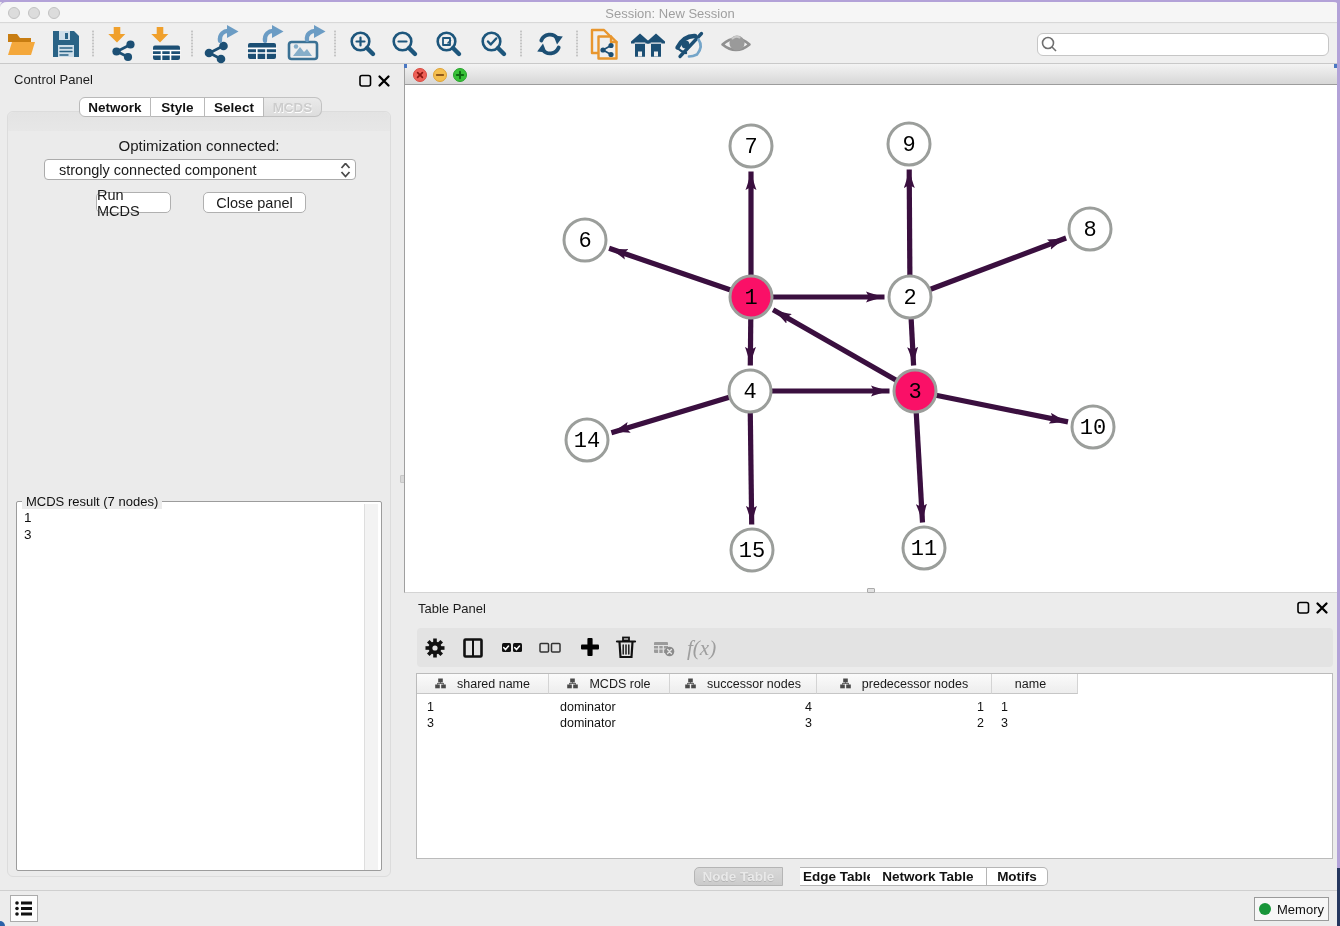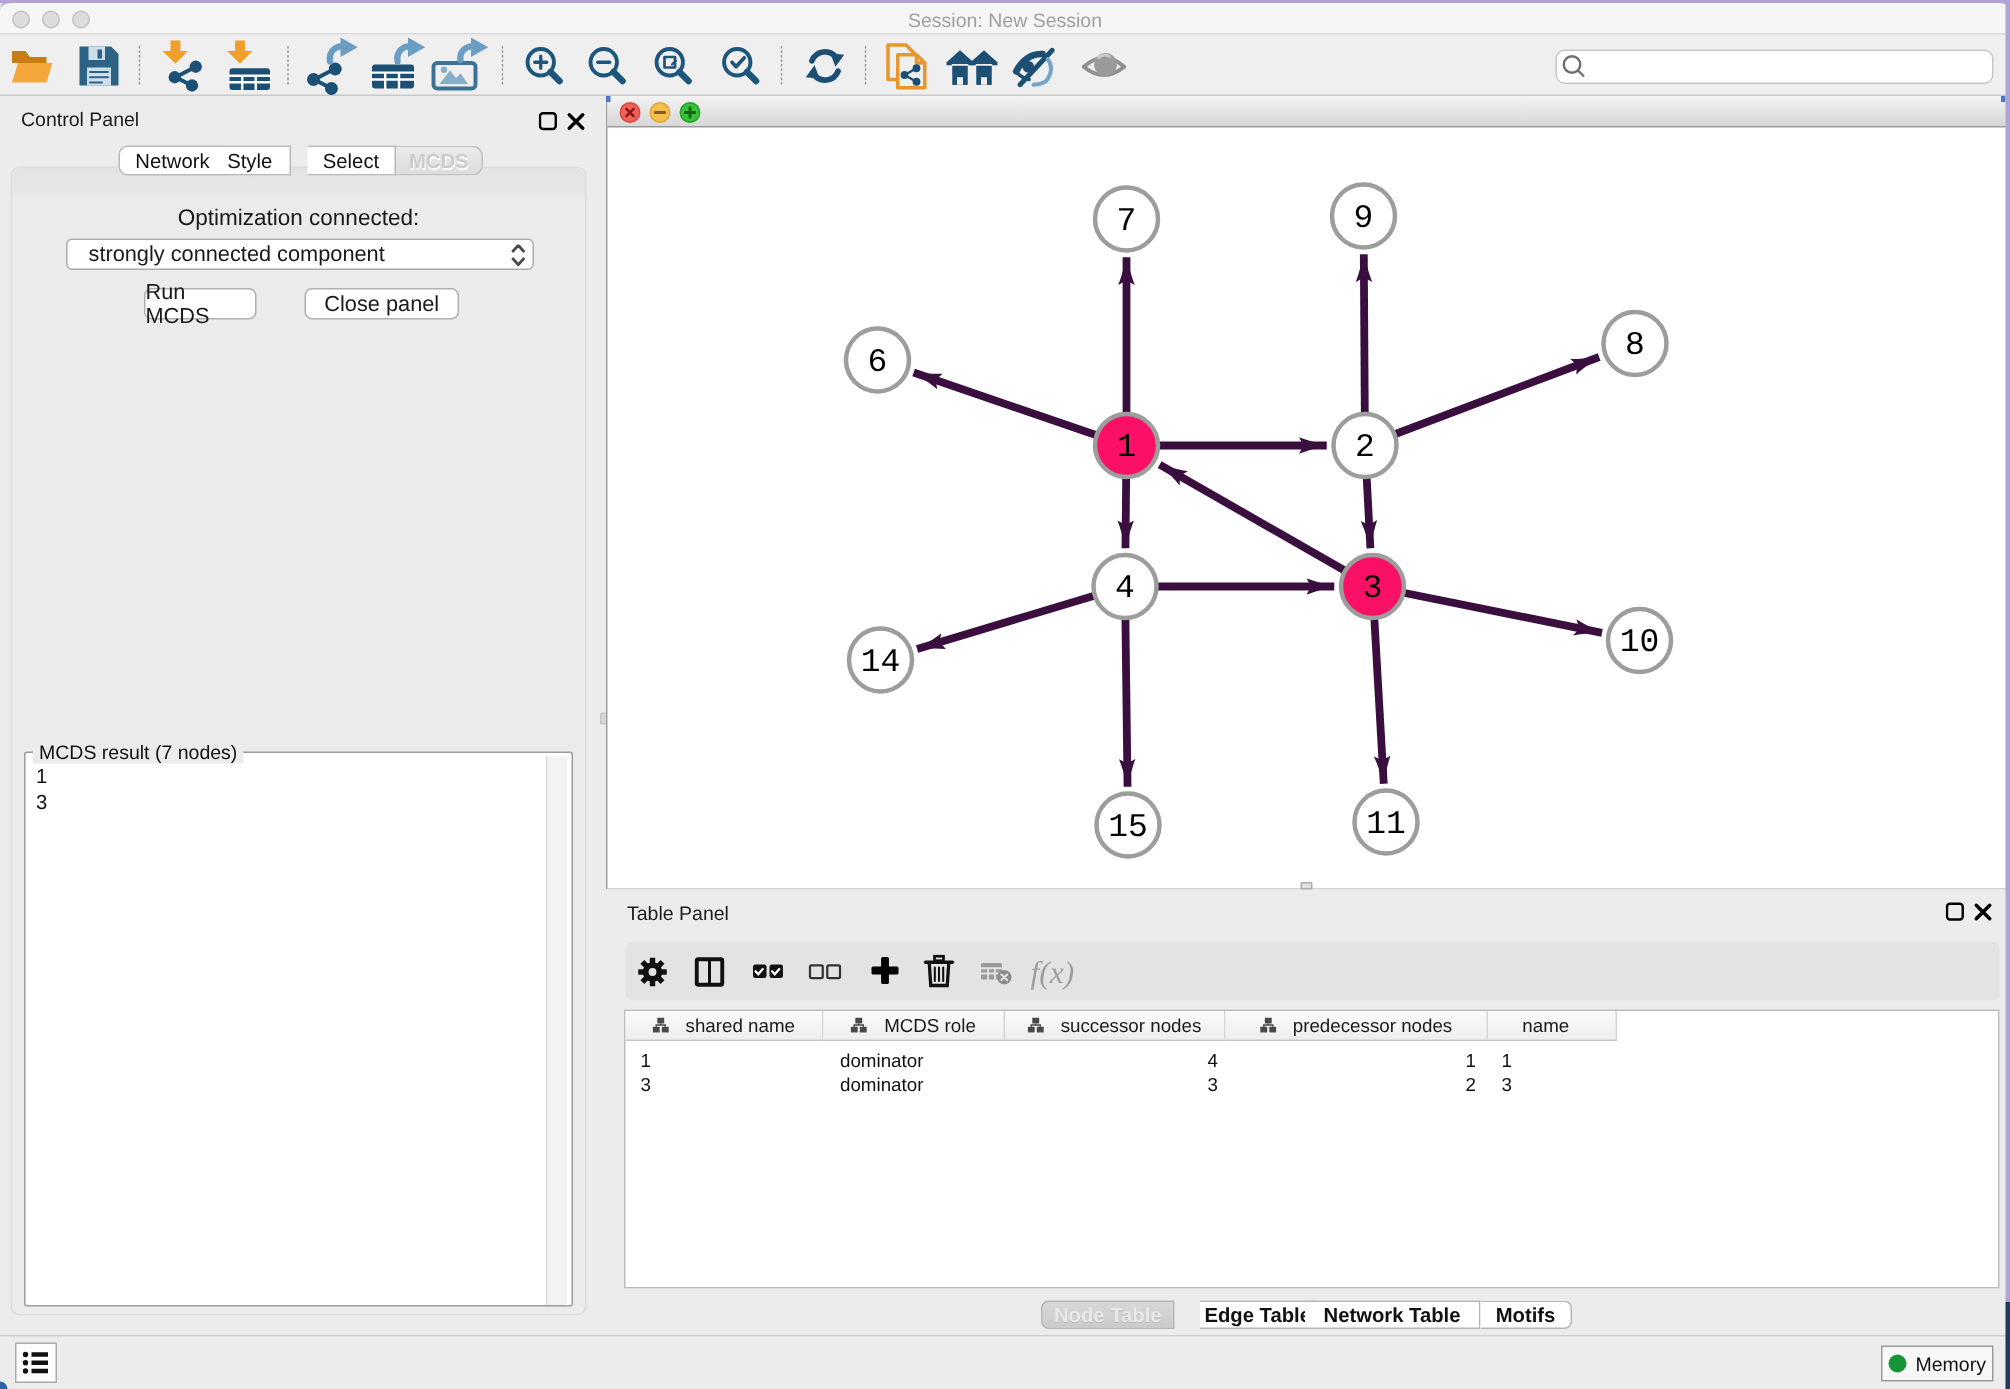--- a/index.html
+++ b/index.html
@@ -14,21 +14,21 @@
 #titlebar{left:0;top:0;width:1340px;height:23px;background:#f6f6f6;border-bottom:1px solid #d8d8d8;border-radius:7px 7px 0 0;border-top:2px solid #b3a2d8}
 .tl{position:absolute;top:7px;width:12px;height:12px;border-radius:50%;background:#dcdcdc;border:1px solid #c2c2c2}
 #title-text{left:0;top:6px;width:1340px;text-align:center;font-size:13px;color:#9f9f9f}
 
 #toolbar{left:0;top:24px;width:1337px;height:40px;background:#efefef;border-bottom:1px solid #c9c9c9}
 #searchbox{left:1037px;top:33px;width:292px;height:23px;background:#fff;border:1px solid #c6c6c6;border-radius:6px}
 
 #cp-title{left:14px;top:72px;font-size:13px;color:#1c1c1c}
 #cp-body{left:7px;top:111px;width:384px;height:766px;background:#ebebeb;border:1px solid #dcdcdc;border-radius:6px}
 #cp-band{left:8px;top:112px;width:382px;height:19px;background:linear-gradient(#e3e3e3,#e7e7e7);border-radius:6px 6px 0 0}
-.cptab{position:absolute;top:97px;height:20px;font-size:13.5px;font-weight:400;color:#111;background:#fff;border:1px solid #b9b9b9;display:flex;align-items:center;justify-content:center}
+.cptab{position:absolute;top:97px;height:20px;font-size:13.5px;font-weight:700;color:#111;background:#fff;border:1px solid #b9b9b9;display:flex;align-items:center;justify-content:center}
 #tab-mcds{background:linear-gradient(#eaeaea,#dddddd);color:#cccccc;text-shadow:0.5px 1px 0 #ffffff;border-radius:0 7px 7px 0;font-weight:700;border-color:#c2c2c2}
 #opt-label{left:0;top:137px;width:398px;text-align:center;font-size:15px;color:#1a1a1a}
 #dropdown{left:44px;top:159px;width:312px;height:21px;background:#fff;border:1px solid #ababab;border-radius:4px;font-size:14.5px;color:#1a1a1a;line-height:20px;padding-left:14px}
 .btn{position:absolute;top:192px;height:21px;background:#fff;border:1px solid #b0b0b0;border-radius:5px;font-size:14.5px;color:#1a1a1a;display:flex;align-items:center;justify-content:center}
 #mcds-group{left:16px;top:501px;width:366px;height:370px;border:1px solid #9c9c9c;border-radius:2px;background:#fff}
 #mcds-label{left:22px;top:494px;font-size:13px;color:#111;background:#ebebeb;padding:0 4px}
 #mcds-scroll{right:3px;top:2px;width:14px;height:366px;background:#f3f3f3;border-left:1px solid #dedede;position:absolute}
 #mcds-text{position:absolute;left:7px;top:8px;font-size:13.5px;color:#111;line-height:16.5px}
 
 #vsplit-handle{left:400px;top:475px;width:4.5px;height:8px;background:#d8d8d8;border:1px solid #c6c6c6;border-radius:1px}
@@ -198,21 +198,21 @@
     </svg></div>
 
 <div class="abs" id="cp-title">Control Panel</div>
 <svg class="abs" width="36" height="14" style="left:359px;top:74px">
     <rect x="1" y="1.5" width="10.5" height="10.5" rx="2" fill="none" stroke="#000" stroke-width="1.6"></rect>
     <path d="M20.5,2.5 L29.5,11.5 M29.5,2.5 L20.5,11.5" stroke="#000" stroke-width="2.3" stroke-linecap="round"></path>
   </svg>
 <div class="abs" id="cp-body"></div>
 <div class="abs" id="cp-band"></div>
 <div class="cptab" style="left:79px;width:72px;border-radius:6px 0 0 6px">Network</div>
-<div class="cptab" style="left:140px;width:54px;border-left:none">Style</div>
+<div class="cptab" style="left:151px;width:54px;border-left:none">Style</div>
 <div class="cptab" style="left:205px;width:59px;border-left:none">Select</div>
 <div class="cptab" id="tab-mcds" style="left:264px;width:58px;border-left:none">MCDS</div>
 <div class="abs" id="opt-label">Optimization connected:</div>
 <div class="abs" id="dropdown">strongly connected component<svg width="11" height="15" style="position:absolute;right:4px;top:3px">
       <path d="M1.5,5 L5.5,0.5 L9.5,5 M1.5,9 L5.5,13.5 L9.5,9" fill="none" stroke="#4a4a4a" stroke-width="1.8" stroke-linejoin="round"></path>
     </svg></div>
 <div class="btn" style="left:96px;width:75px">Run MCDS</div>
 <div class="btn" style="left:203px;width:103px">Close panel</div>
 <div class="abs" id="mcds-group">
   <div id="mcds-scroll"></div>

